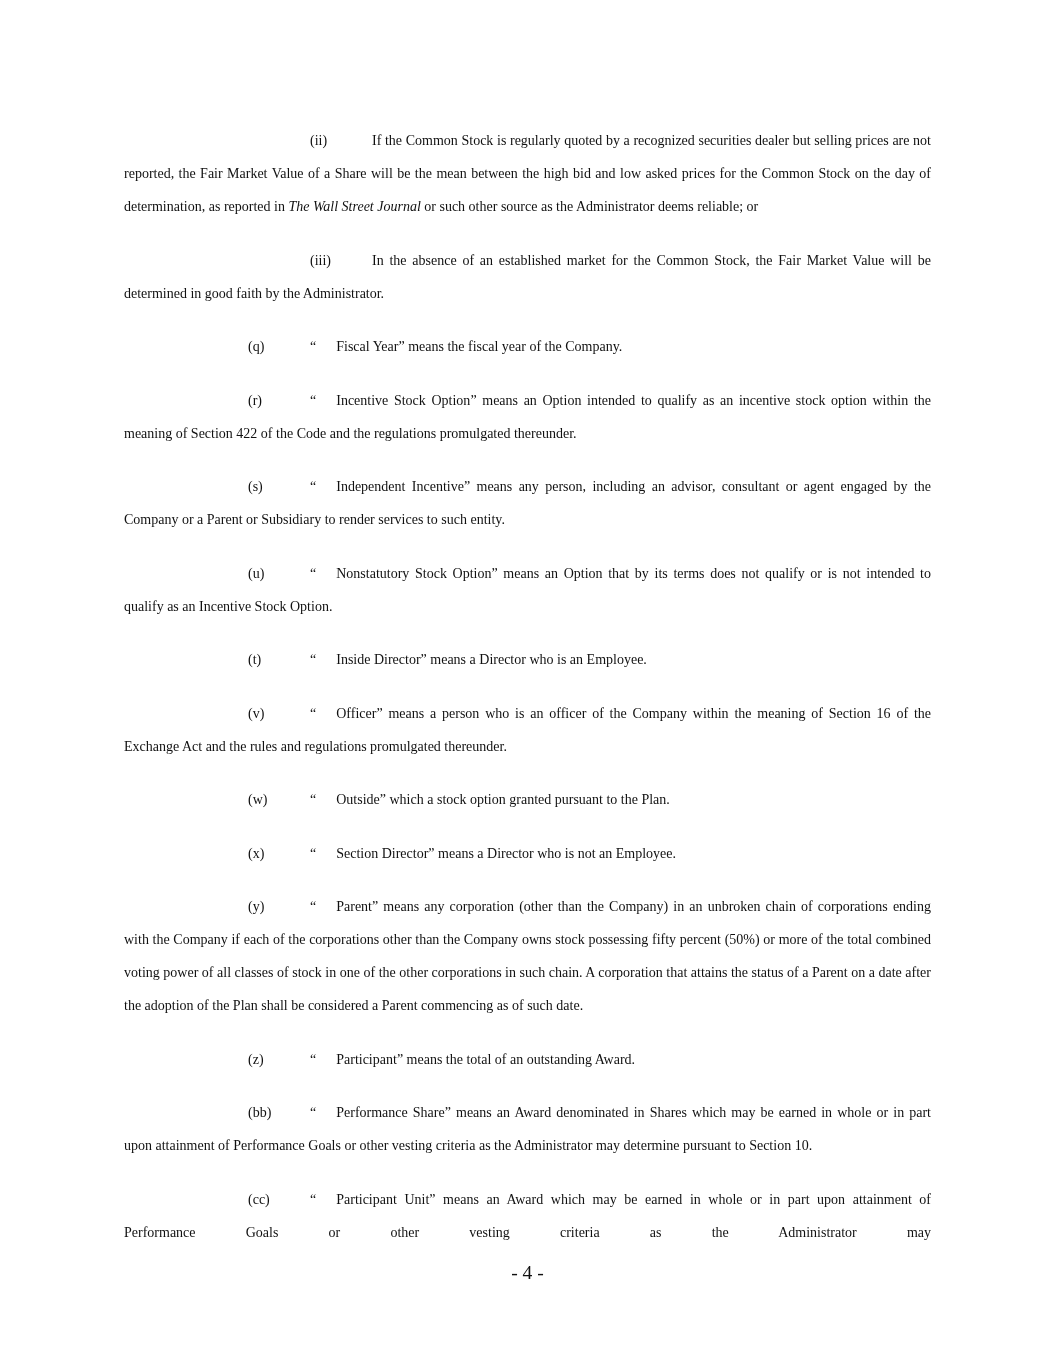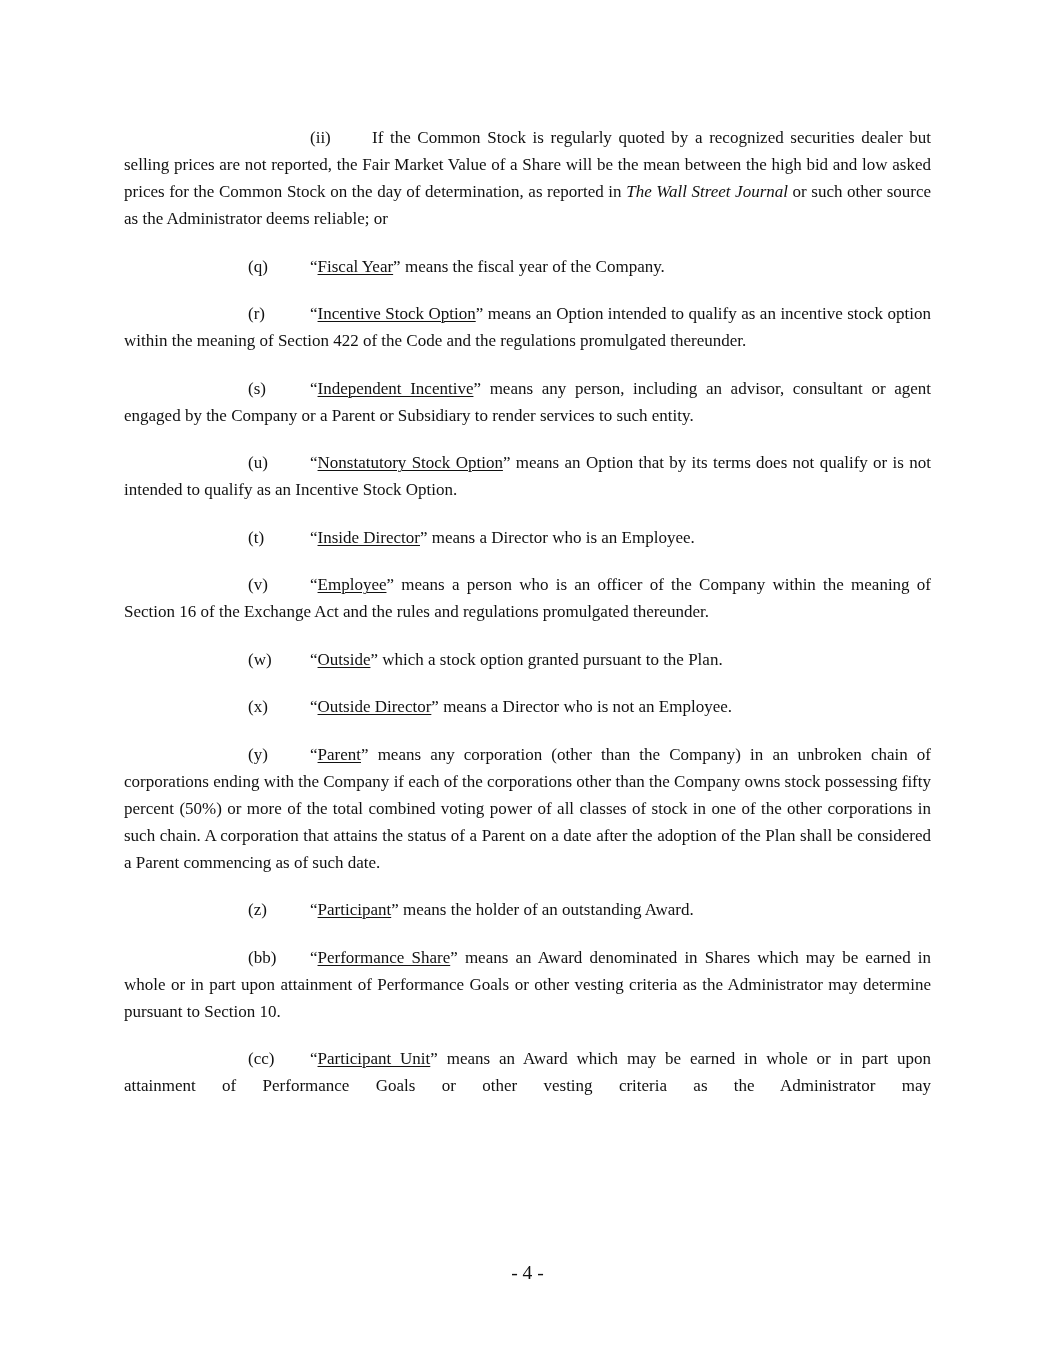--- a/index.html
+++ b/index.html
@@ -13,44 +13,44 @@
       position: relative;
       overflow: hidden;
       font-family: "Liberation Serif", "DejaVu Serif", serif;
       color: #111111;
     }
     .page {
       position: absolute;
       left: 124px;
       top: 124px;
       width: 807px;
-      font-size: 17px;
-      line-height: 27px;
+      font-size: 14px;
+      line-height: 33px;
     }
     .para {
       margin: 0 0 20.5px 0;
       text-align: justify;
       text-align-last: left;
     }
     .para.indent-sub {
       text-indent: 186px;
     }
     .para.indent-def {
       text-indent: 124px;
     }
     .num {
       display: inline-block;
       text-indent: 0;
     }
     .indent-sub .num { width: 62px; }
     .indent-def .num { width: 62px; }
     .term {
-      text-decoration: underline;
       text-underline-offset: 2px;
       text-decoration-thickness: 1px;
+      margin-left: 20px;
     }
     .ital { font-style: italic; }
     .footer {
       position: absolute;
       top: 1262px;
       left: 0;
       width: 1055px;
       text-align: center;
       font-size: 19.6px;
       font-family: "Liberation Serif", "DejaVu Serif", serif;
@@ -58,30 +58,33 @@
   </style>
 </head>
 <body>
 
 <div class="page">
 
   <p class="para indent-sub" style="text-align-last: left;">
     <span class="num">(ii)</span><span>If the Common Stock is regularly quoted by a recognized securities dealer but selling prices are not reported, the Fair Market Value of a Share will be the mean between the high bid and low asked prices for the Common Stock on the day of determination, as reported in </span><span class="ital">The Wall Street Journal</span><span> or such other source as the Administrator deems reliable; or</span>
   </p>
 
+  <p class="para indent-sub">
+    <span class="num">(iii)</span><span>In the absence of an established market for the Common Stock, the Fair Market Value will be determined in good faith by the Administrator.</span>
+  </p>
 
   <div id="definitions">
       <p class="para indent-def"><span class="num">(q)</span><span>“</span><span class="term">Fiscal Year</span><span>”</span><span> means the fiscal year of the Company.</span></p>
       <p class="para indent-def"><span class="num">(r)</span><span>“</span><span class="term">Incentive Stock Option</span><span>”</span><span> means an Option intended to qualify as an incentive stock option within the meaning of Section 422 of the Code and the regulations promulgated thereunder.</span></p>
       <p class="para indent-def"><span class="num">(s)</span><span>“</span><span class="term">Independent Incentive</span><span>”</span><span> means any person, including an advisor, consultant or agent engaged by the Company or a Parent or Subsidiary to render services to such entity.</span></p>
       <p class="para indent-def"><span class="num">(u)</span><span>“</span><span class="term">Nonstatutory Stock Option</span><span>”</span><span> means an Option that by its terms does not qualify or is not intended to qualify as an Incentive Stock Option.</span></p>
       <p class="para indent-def"><span class="num">(t)</span><span>“</span><span class="term">Inside Director</span><span>”</span><span> means a Director who is an Employee.</span></p>
-      <p class="para indent-def"><span class="num">(v)</span><span>“</span><span class="term">Employee</span><span>”</span><span> means a person who is an officer of the Company within the meaning of Section 16 of the Exchange Act and the rules and regulations promulgated thereunder.</span></p>
+      <p class="para indent-def"><span class="num">(v)</span><span>“</span><span class="term">Officer</span><span>”</span><span> means a person who is an officer of the Company within the meaning of Section 16 of the Exchange Act and the rules and regulations promulgated thereunder.</span></p>
       <p class="para indent-def"><span class="num">(w)</span><span>“</span><span class="term">Outside</span><span>”</span><span> which a stock option granted pursuant to the Plan.</span></p>
-      <p class="para indent-def"><span class="num">(x)</span><span>“</span><span class="term">Outside Director</span><span>”</span><span> means a Director who is not an Employee.</span></p>
+      <p class="para indent-def"><span class="num">(x)</span><span>“</span><span class="term">Section Director</span><span>”</span><span> means a Director who is not an Employee.</span></p>
       <p class="para indent-def"><span class="num">(y)</span><span>“</span><span class="term">Parent</span><span>”</span><span> means any corporation (other than the Company) in an unbroken chain of corporations ending with the Company if each of the corporations other than the Company owns stock possessing fifty percent (50%) or more of the total combined voting power of all classes of stock in one of the other corporations in such chain.  A corporation that attains the status of a Parent on a date after the adoption of the Plan shall be considered a Parent commencing as of such date.</span></p>
-      <p class="para indent-def"><span class="num">(z)</span><span>“</span><span class="term">Participant</span><span>”</span><span> means the holder of an outstanding Award.</span></p>
+      <p class="para indent-def"><span class="num">(z)</span><span>“</span><span class="term">Participant</span><span>”</span><span> means the total of an outstanding Award.</span></p>
       <p class="para indent-def"><span class="num">(bb)</span><span>“</span><span class="term">Performance Share</span><span>”</span><span> means an Award denominated in Shares which may be earned in whole or in part upon attainment of Performance Goals or other vesting criteria as the Administrator may determine pursuant to Section 10.</span></p>
       <p class="para indent-def" style="text-align-last: justify;"><span class="num">(cc)</span><span>“</span><span class="term">Participant Unit</span><span>”</span><span> means an Award which may be earned in whole or in part upon attainment of Performance Goals or other vesting criteria as the Administrator may</span></p>
     </div>
 </div>
 
 <div class="footer">- 4 -</div>
 
 </body></html>

